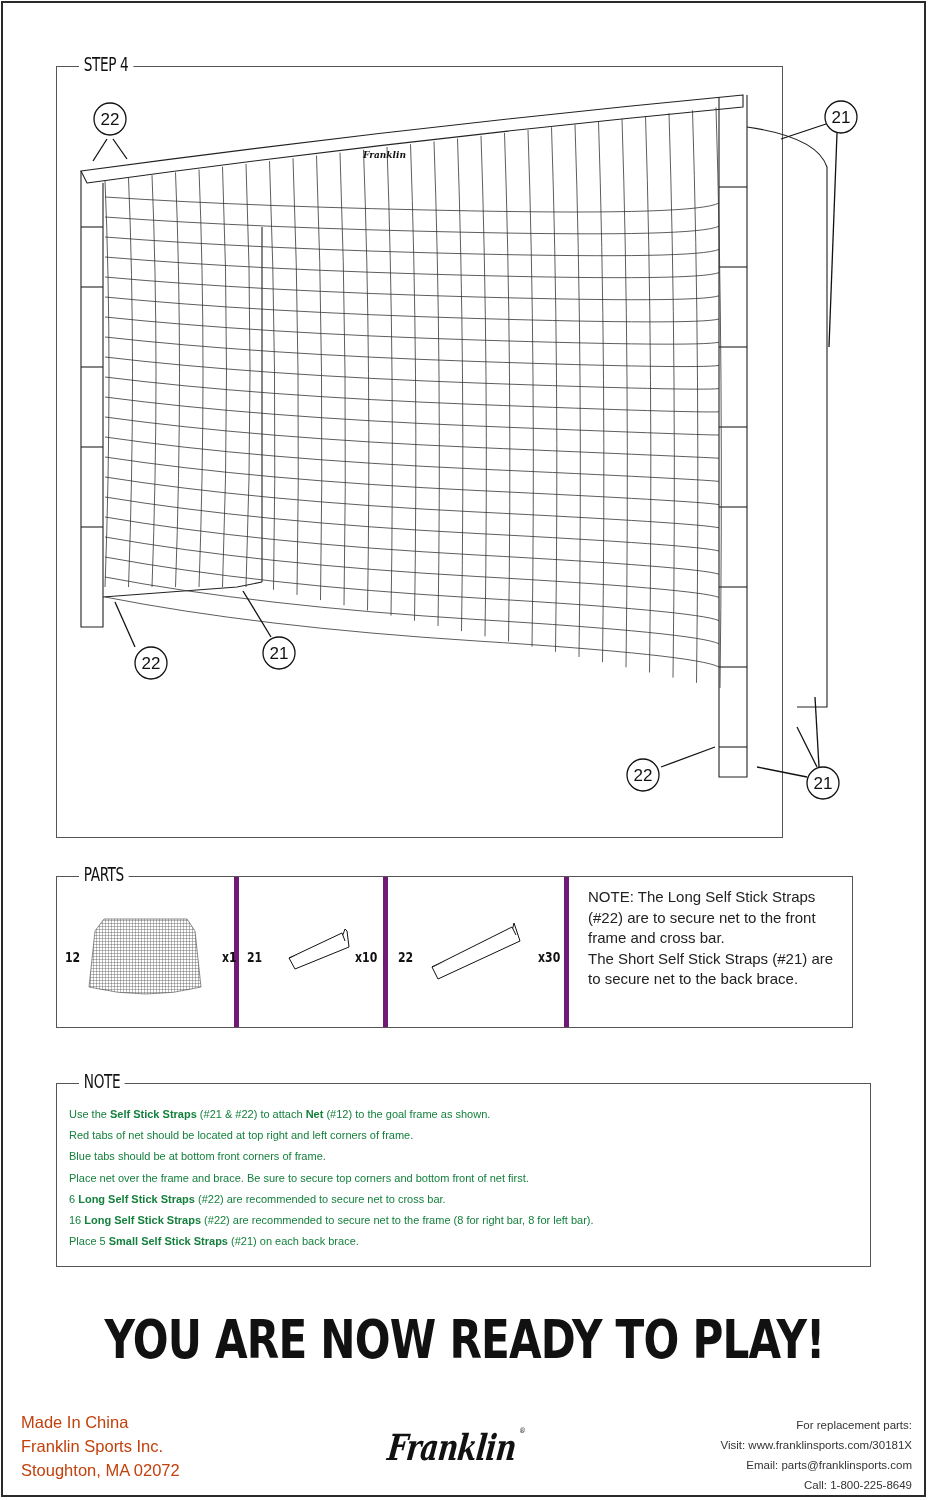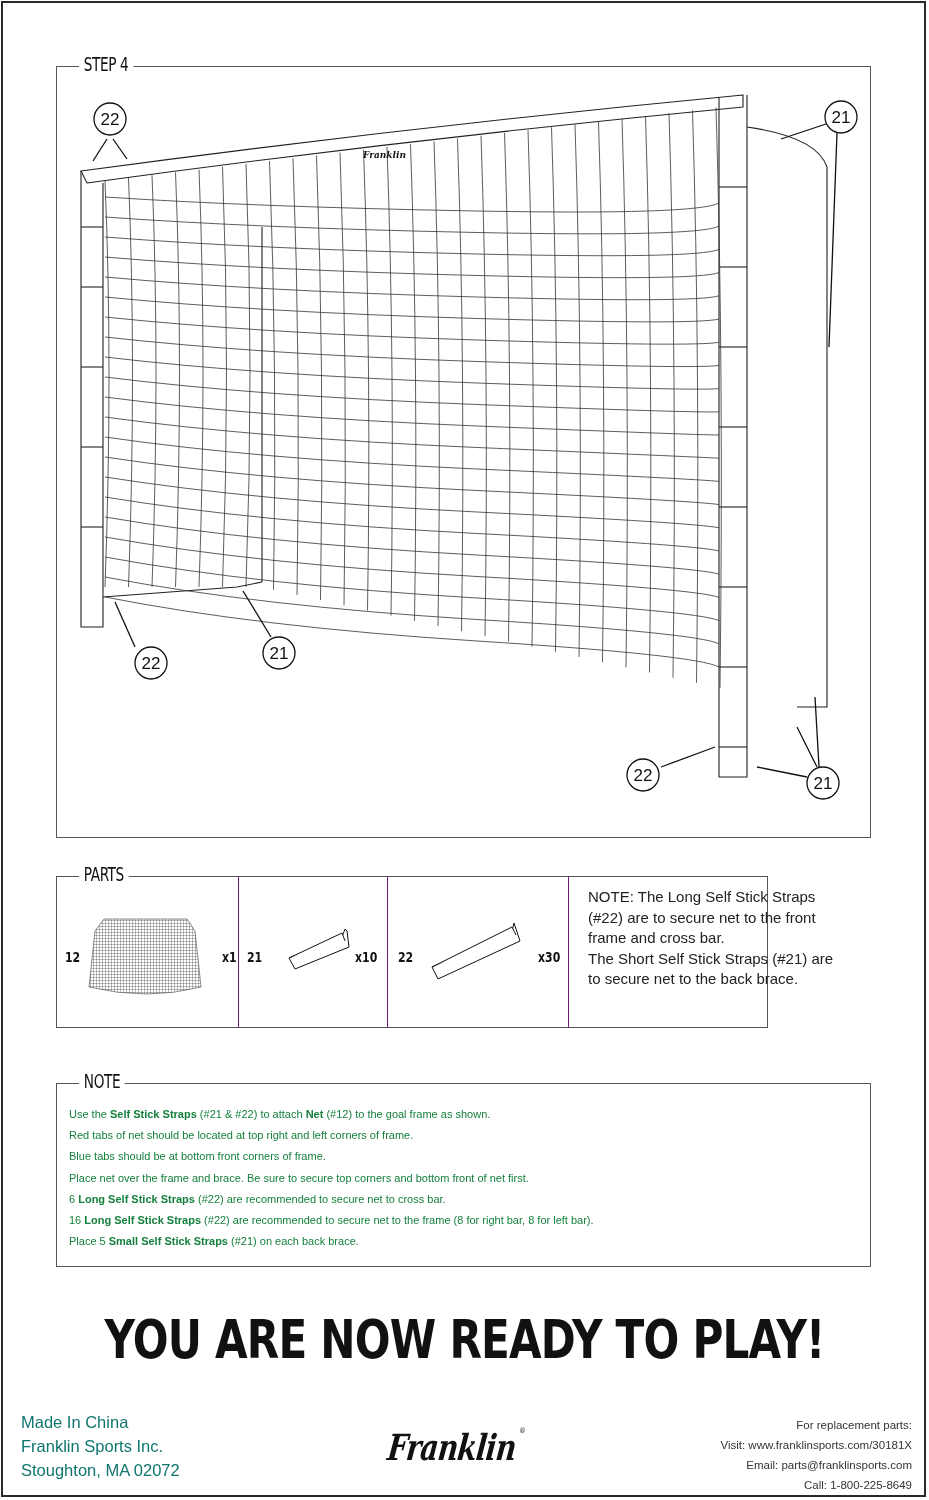--- a/index.html
+++ b/index.html
@@ -4,41 +4,41 @@
 <style>
   html, body { margin: 0; padding: 0; background: #ffffff; }
   body { width: 929px; height: 1500px; position: relative; overflow: hidden;
          font-family: "Liberation Sans", sans-serif; color: #222; }
   .page-border { position: absolute; left: 1px; top: 1px; width: 925px; height: 1496px;
          border: 2px solid #2a2a2a; box-sizing: border-box; }
   .panel { position: absolute; border: 1.5px solid #555; box-sizing: border-box; }
   .panel-title { position: absolute; top: -14px; left: 22px; background: #fff; padding: 0 6px;
          font-family: "DejaVu Sans Condensed", "DejaVu Sans", sans-serif; font-stretch: condensed;
          font-size: 19px; letter-spacing: -0.5px; color: #111; transform: scaleX(0.8); transform-origin: left center; }
-  #step4 { left: 56px; top: 66px; width: 815px; height: 772px; }
-  #parts { left: 56px; top: 876px; width: 712px; height: 152px; }
+  #step4 { left: 56px; top: 66px; width: 727px; height: 772px; }
+  #parts { left: 56px; top: 876px; width: 797px; height: 152px; }
   #note { left: 56px; top: 1083px; width: 815px; height: 184px; }
 
   .illustration { position: absolute; left: 0; top: 0; }
   .callout circle { fill: #fff; stroke: #111; stroke-width: 1.3; }
   .callout text { font-family: "Liberation Sans", sans-serif; font-size: 17px; fill: #111; }
 
-  .parts-cell { position: absolute; top: 0; height: 100%; border-right: 1px solid #701a75; box-sizing: border-box; }
+  .parts-cell { position: absolute; top: 0; height: 100%; border-right: 5px solid #701a75; box-sizing: border-box; }
   .part-num, .part-qty { position: absolute; top: 72px; font-family: "DejaVu Sans", sans-serif;
          font-weight: bold; font-size: 14px; color: #111; transform: scaleX(0.78); transform-origin: left center; }
   .parts-note { position: absolute; left: 531px; top: 10px; width: 270px; font-size: 15px; line-height: 20.5px; color: #222; }
 
   .note-lines { position: absolute; left: 12px; top: 20px; font-size: 11px; line-height: 21.2px; color: #15803d; }
   .note-line b { font-weight: bold; }
 
   .banner { position: absolute; left: 0; width: 929px; top: 1308px; text-align: center;
          font-family: "DejaVu Sans", sans-serif; font-weight: bold; font-size: 54px; letter-spacing: -1px;
          color: #111; transform: scaleX(0.78); transform-origin: center center; }
 
-  .footer-left { position: absolute; left: 21px; top: 1410px; font-size: 16.5px; line-height: 24px; color: #0f766e; }
+  .footer-left { position: absolute; left: 21px; top: 1410px; font-size: 16.5px; line-height: 24px; color: #c2410c; }
   .footer-logo { position: absolute; left: 388px; top: 1426px; font-family: "DejaVu Serif", serif; font-style: italic;
          font-weight: bold; font-size: 36px; letter-spacing: -1px; color: #111; transform: scaleX(0.78) skewX(-8deg); transform-origin: left center; }
   .footer-logo sup { font-size: 8px; font-style: normal; font-weight: normal; vertical-align: top; margin-left: 2px; }
   .footer-right { position: absolute; right: 17px; top: 1415px; text-align: right; font-size: 11.5px; line-height: 20px; color: #333; margin-left: 40px; }
 </style>
 </head>
 <body>
 
 <div class="page-border"></div>
 

